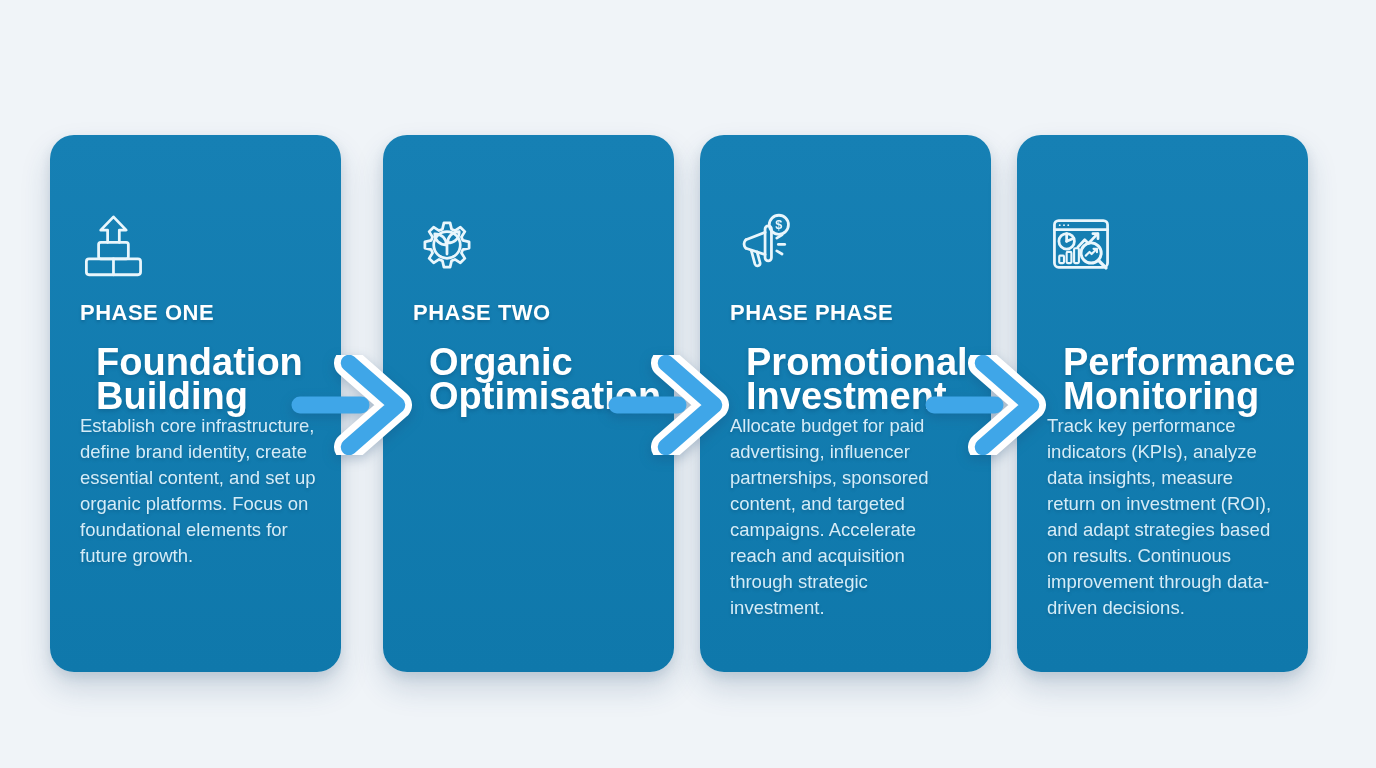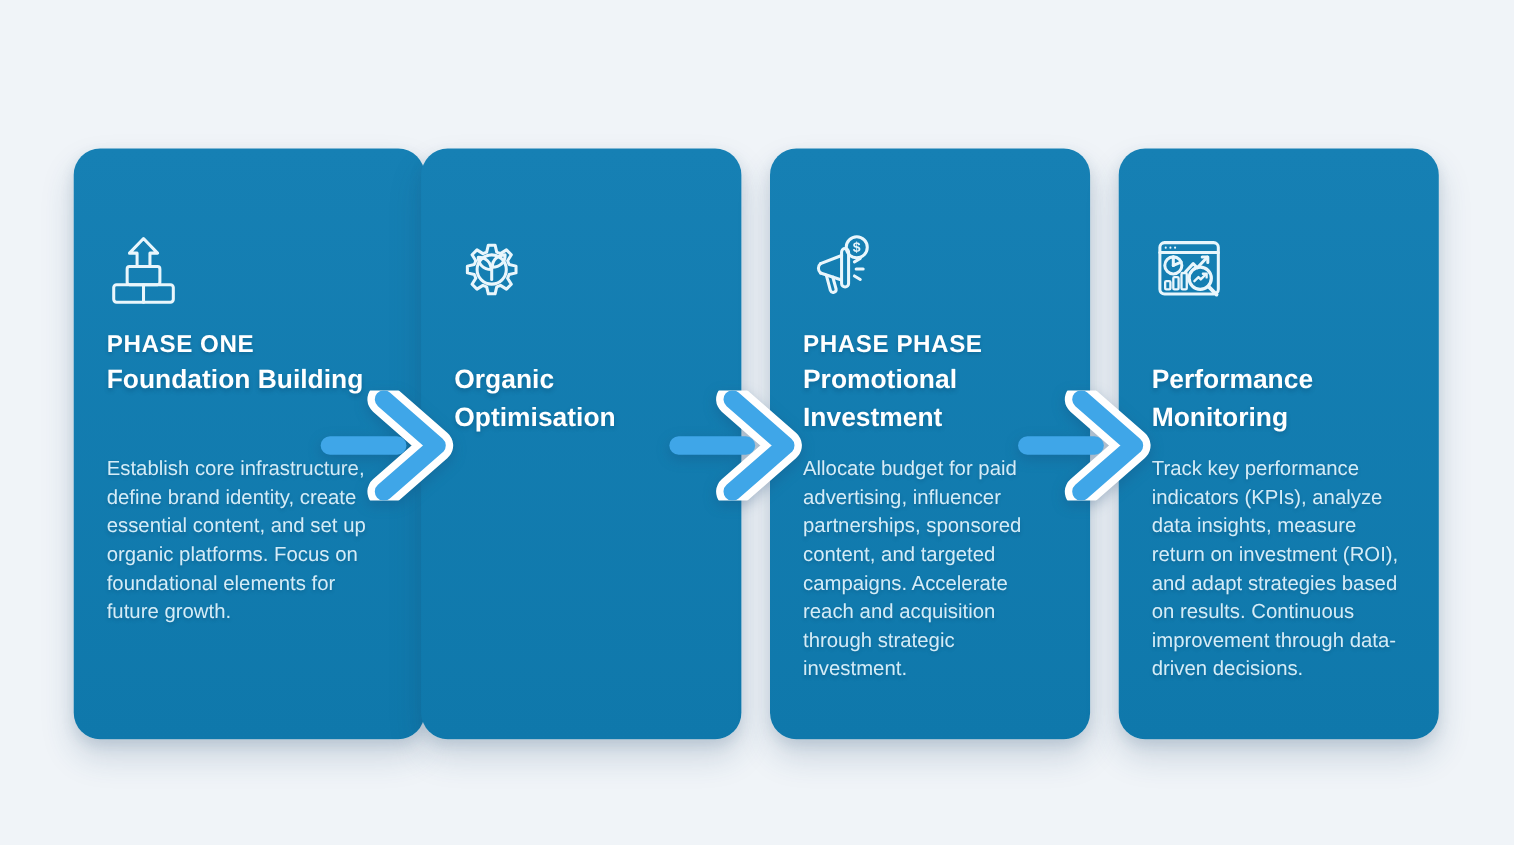--- a/index.html
+++ b/index.html
@@ -9,38 +9,38 @@
     font-family:"Liberation Sans", sans-serif;
     overflow:hidden;
   }
   .canvas{position:relative;width:1376px;height:768px;}
   .card{
     position:absolute;top:135px;width:291px;height:537px;
     background:linear-gradient(180deg,#1680B4 0%,#0F78AB 100%);
     border-radius:24px;
     box-shadow:0 16px 30px rgba(35,70,110,.18), 0 5px 12px rgba(35,70,110,.12);
   }
-  .card-1{left:67px;padding-left:28px;}
+  .card-1{left:50px;}
   .card-2{left:383px;}
   .card-3{left:700px;}
   .card-4{left:1017px;}
   .icon{
     position:absolute;top:76px;left:30px;width:68px;height:68px;
     stroke:#E9F6FC;fill:none;stroke-width:2.6;
     stroke-linecap:round;stroke-linejoin:round;
   }
   .phase-label{
     position:absolute;top:165px;left:30px;right:24px;
     color:#FFFFFF;font-size:22px;font-weight:700;line-height:26px;
     letter-spacing:.5px;
     text-shadow:0 2px 3px rgba(8,60,95,.3);
   }
   .phase-title{
-    position:absolute;top:194px;left:30px;right:20px;margin:0;
-    color:#FFFFFF;font-size:24px;font-weight:700;line-height:34px;
+    position:absolute;top:194px;left:30px;right:20px;margin:16px;
+    color:#FFFFFF;font-size:38px;font-weight:700;line-height:34px;
     text-shadow:0 2px 4px rgba(8,60,95,.3);
   }
   .phase-desc{
     position:absolute;top:278px;left:30px;width:237px;margin:0;
     color:#D5ECF7;font-size:18.5px;font-weight:400;line-height:26px;
     text-shadow:0 2px 3px rgba(8,60,95,.25);
   }
   .arrow{
     position:absolute;top:355px;width:132px;height:100px;z-index:5;
     filter:drop-shadow(0 4px 6px rgba(25,70,110,.28));
@@ -71,20 +71,21 @@
   </section>
 
   <section class="card card-2">
     <svg class="icon" viewBox="0 0 64 64">
       <path d="M46.9 27.7 L52.8 29.1 L52.8 34.9 L46.9 36.3 L45.6 39.5 L48.8 44.6 L44.6 48.8 L39.5 45.6 L36.3 46.9 L34.9 52.8 L29.1 52.8 L27.7 46.9 L24.5 45.6 L19.4 48.8 L15.2 44.6 L18.4 39.5 L17.1 36.3 L11.2 34.9 L11.2 29.1 L17.1 27.7 L18.4 24.5 L15.2 19.4 L19.4 15.2 L24.5 18.4 L27.7 17.1 L29.1 11.2 L34.9 11.2 L36.3 17.1 L39.5 18.4 L44.6 15.2 L48.8 19.4 L45.6 24.5 Z"></path>
       <circle cx="32" cy="32" r="12.5"></circle>
       <path d="M32 40.5 V31"></path>
       <path d="M31.5 32 C25 32 20.5 27.5 20.5 21.5 C27 21.5 31.5 26 31.5 32 Z"></path>
       <path d="M32.5 30 C32.5 24 37 19.5 43.5 19.5 C43.5 26 39 30 32.5 30 Z"></path>
     </svg>
+    <div class="phase-label">PHASE TWO</div>
     <h2 class="phase-title">Organic Optimisation</h2>
   </section>
 
   <section class="card card-3">
     <svg class="icon" viewBox="0 0 64 64">
       <circle cx="46" cy="13" r="9"></circle>
       <text class="coin-text" x="46" y="17.3" text-anchor="middle">$</text>
       <rect x="33" y="14" width="6" height="33" rx="3"></rect>
       <path d="M33 20 L15 27"></path>
       <path d="M33 41 L15 35"></path>

